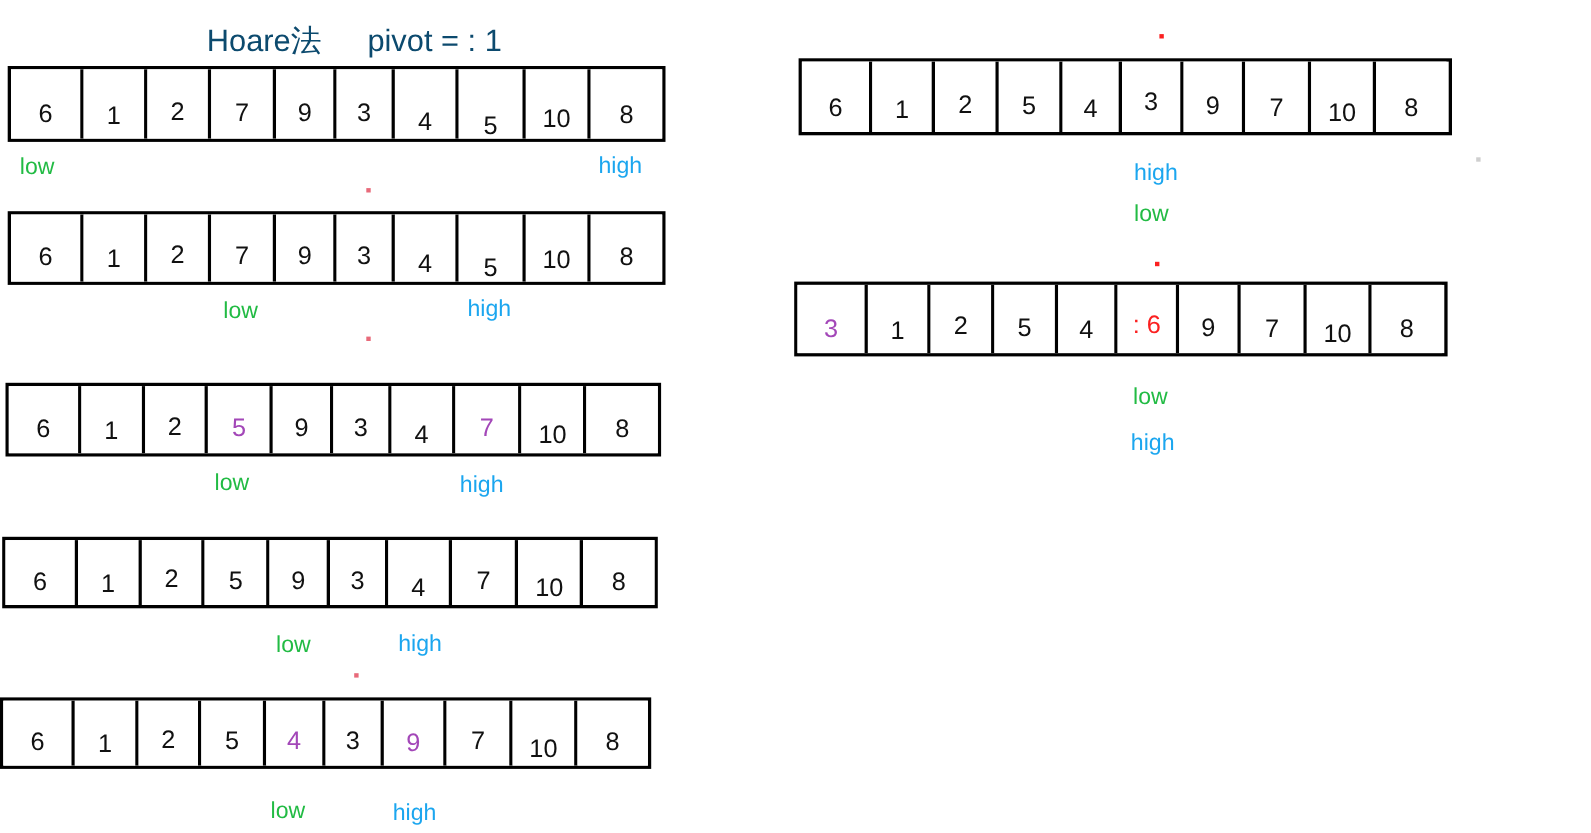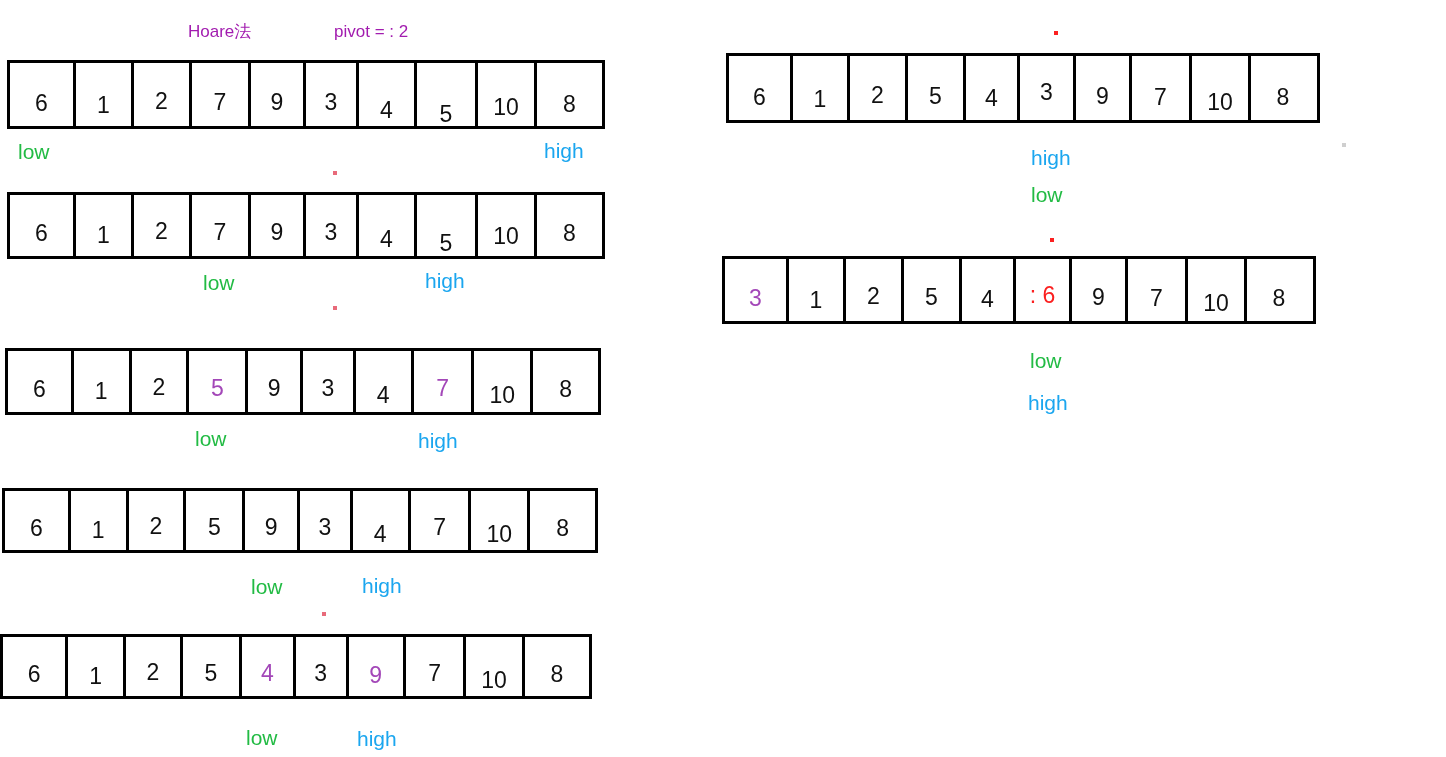--- a/index.html
+++ b/index.html
@@ -11,22 +11,22 @@
     width: 1446px;
     height: 757px;
     position: relative;
     font-family: "Liberation Sans", sans-serif;
     overflow: hidden;
   }
 
   
   .title-text {
     position: absolute;
-    color: #a21caf;
-    font-size: 17px;
+    color: #0c4a6e;
+    font-size: 28px;
     white-space: nowrap;
     line-height: 1;
   }
 
   
   .array {
     position: absolute;
     display: flex;
     align-items: stretch;
     border: 3px solid #000000;
@@ -72,21 +72,21 @@
     height: 4px;
     background: #fb2020;
   }
   .dot.faint { background: #e86a7a; }
   .dot.grey  { background: #cfcfcf; }
 </style>
 </head>
 <body>
 
 <div class="title-text" style="left:188px; top:23px;">Hoare法</div>
-<div class="title-text" style="left:334px; top:23px;">pivot = : 2</div>
+<div class="title-text" style="left:334px; top:23px;">pivot = : 1</div>
 
 <div class="array" style="left:7px; top:60px; width:598px; height:69px;">
   <div class="cell" style="width:66px;">
       <span style="top:29px;">6</span>
     </div>
   <div class="cell" style="width:58px;">
       <span style="top:31px;">1</span>
     </div>
   <div class="cell" style="width:58px;">
       <span style="top:27px;">2</span>

